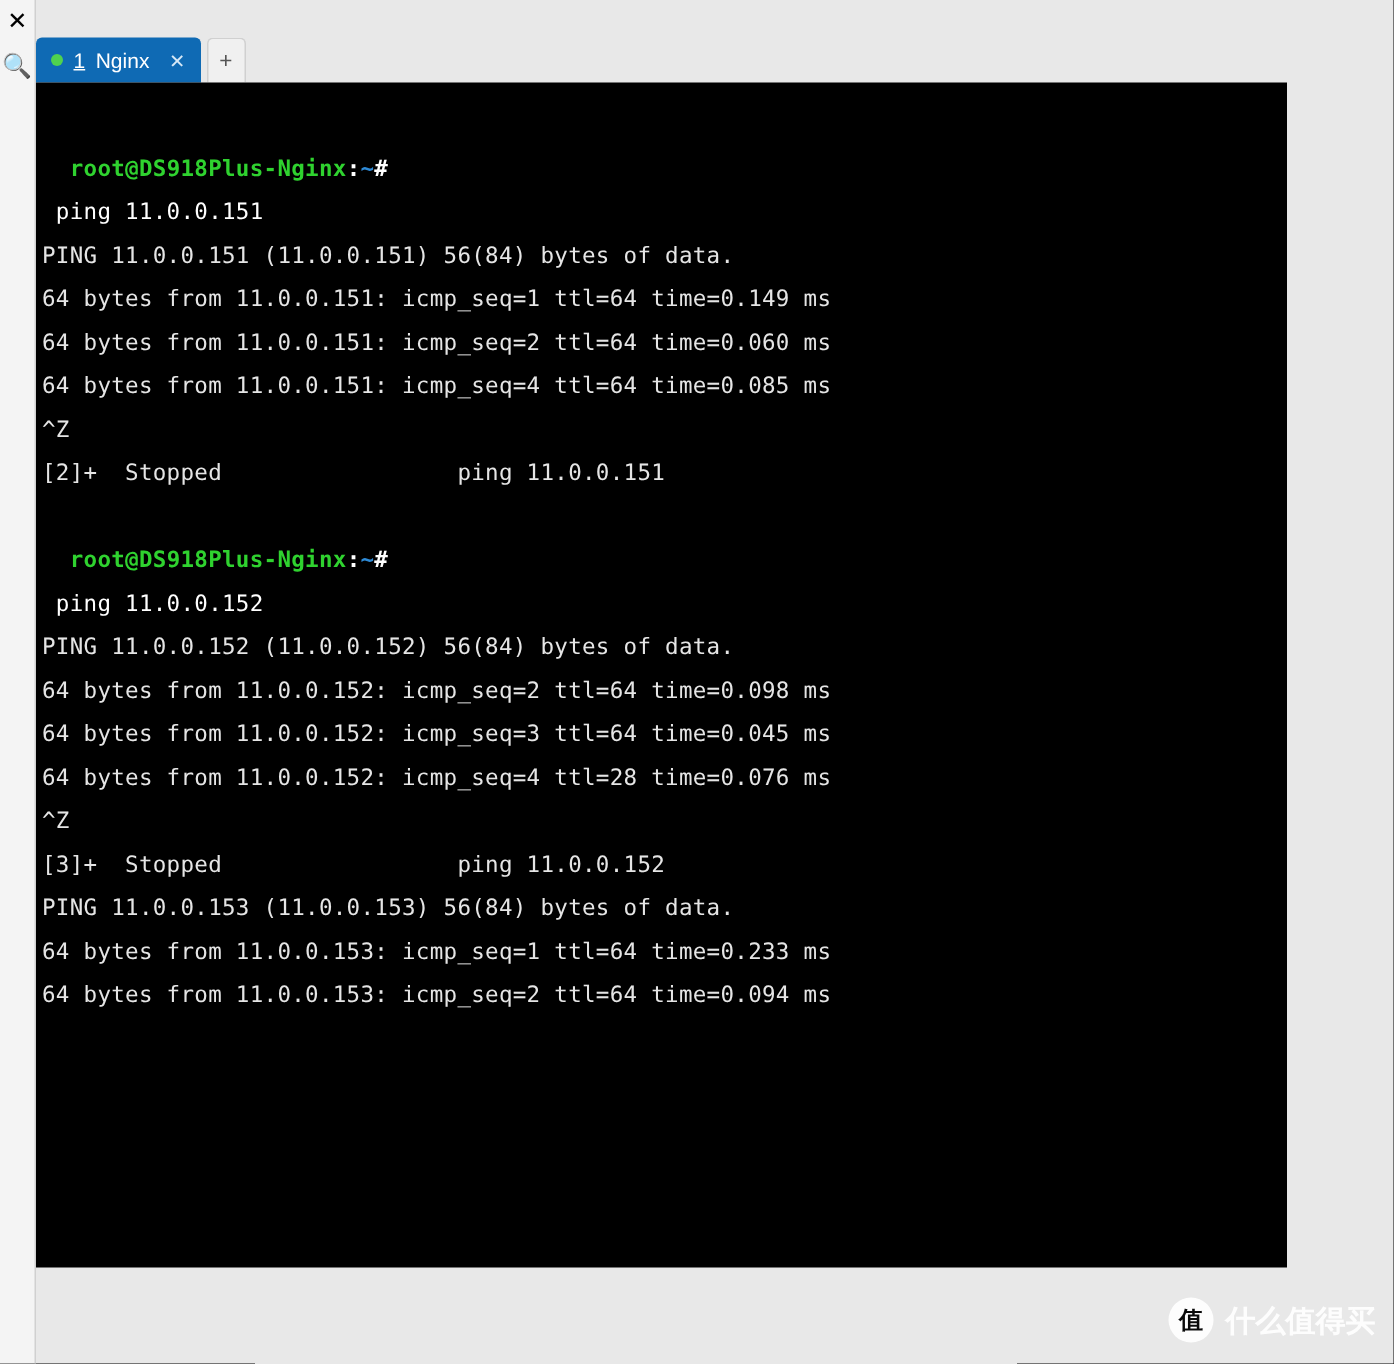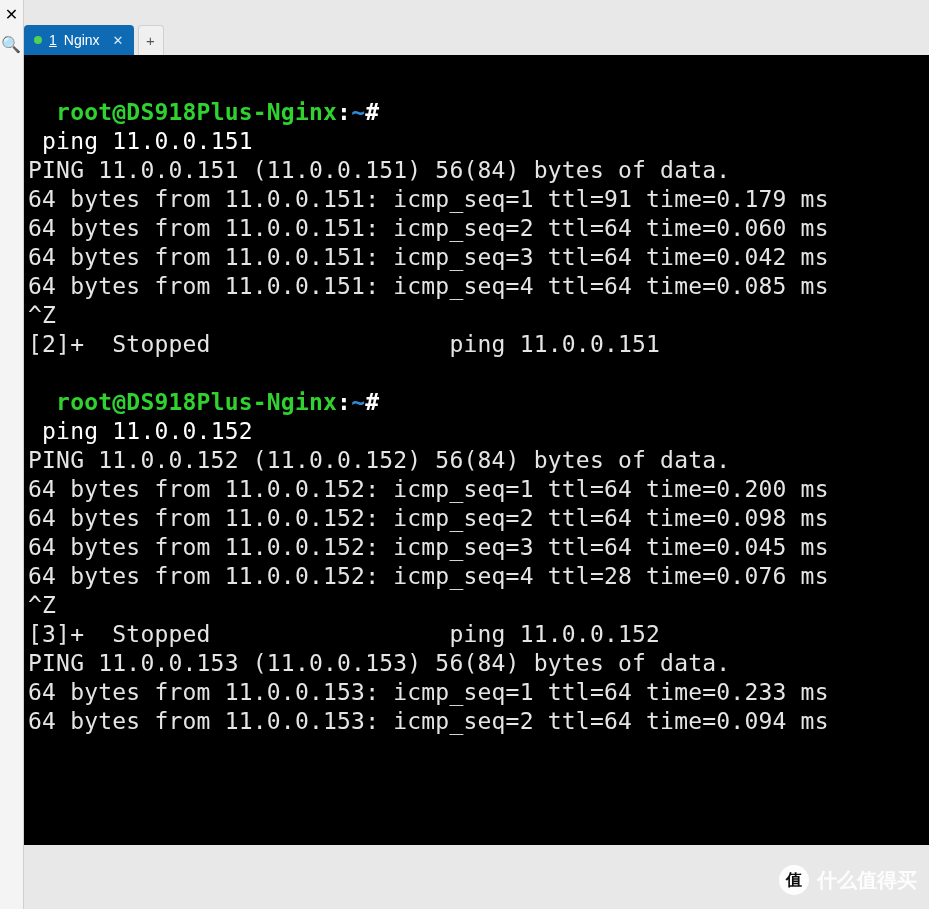--- a/index.html
+++ b/index.html
@@ -53,26 +53,26 @@
     border:1px solid #d0d0d0;
     border-bottom:none;
     background:#f0f0f0;
     margin-left:4px;
     border-top-left-radius:4px;
     border-top-right-radius:4px;
   }
   .terminal {
     position:absolute;
     left:24px; top:55px;
-    width:905px;
+    width:834px;
     height:790px;
     background:#000;
     color:#fff;
     font-family: "DejaVu Sans Mono","Consolas","Menlo",monospace;
-    font-size:23px;
+    font-size:15px;
     line-height:29px;
     padding:14px 4px 4px 4px;
     overflow:hidden;
     letter-spacing:0.2px;
   }
   .terminal .line { white-space: pre; }
   .prompt-user { color:#2fd22f; font-weight:bold; }
   .prompt-sep  { color:#ffffff; font-weight:bold; }
   .prompt-path { color:#2e8ad6; font-weight:bold; }
   .prompt-hash { color:#ffffff; font-weight:bold; }
@@ -113,31 +113,29 @@
     <span class="tab-close">✕</span>
   </div>
   <div class="new-tab">+</div>
 </div>
 
 <div class="terminal" id="term">
     <div class="line">
   <span class="prompt-user">root@DS918Plus-Nginx</span><span class="prompt-sep">:</span><span class="prompt-path">~</span><span class="prompt-hash">#</span>
  <span class="cmd">ping 11.0.0.151</span></div>
     <div class="line out">PING 11.0.0.151 (11.0.0.151) 56(84) bytes of data.</div>
-    <div class="line out">64 bytes from 11.0.0.151: icmp_seq=1 ttl=91 time=0.179 ms</div>
+    <div class="line out">64 bytes from 11.0.0.151: icmp_seq=1 ttl=64 time=0.149 ms</div>
     <div class="line out">64 bytes from 11.0.0.151: icmp_seq=2 ttl=64 time=0.060 ms</div>
-    <div class="line out">64 bytes from 11.0.0.151: icmp_seq=3 ttl=64 time=0.042 ms</div>
     <div class="line out">64 bytes from 11.0.0.151: icmp_seq=4 ttl=64 time=0.085 ms</div>
     <div class="line out">^Z</div>
     <div class="line out">[2]+  Stopped                 ping 11.0.0.151</div>
     <div class="line">
   <span class="prompt-user">root@DS918Plus-Nginx</span><span class="prompt-sep">:</span><span class="prompt-path">~</span><span class="prompt-hash">#</span>
  <span class="cmd">ping 11.0.0.152</span></div>
     <div class="line out">PING 11.0.0.152 (11.0.0.152) 56(84) bytes of data.</div>
-    <div class="line out">64 bytes from 11.0.0.152: icmp_seq=1 ttl=64 time=0.200 ms</div>
     <div class="line out">64 bytes from 11.0.0.152: icmp_seq=2 ttl=64 time=0.098 ms</div>
     <div class="line out">64 bytes from 11.0.0.152: icmp_seq=3 ttl=64 time=0.045 ms</div>
     <div class="line out">64 bytes from 11.0.0.152: icmp_seq=4 ttl=28 time=0.076 ms</div>
     <div class="line out">^Z</div>
     <div class="line out">[3]+  Stopped                 ping 11.0.0.152</div>
     <div class="line out">PING 11.0.0.153 (11.0.0.153) 56(84) bytes of data.</div>
     <div class="line out">64 bytes from 11.0.0.153: icmp_seq=1 ttl=64 time=0.233 ms</div>
     <div class="line out">64 bytes from 11.0.0.153: icmp_seq=2 ttl=64 time=0.094 ms</div>
   </div>
 

